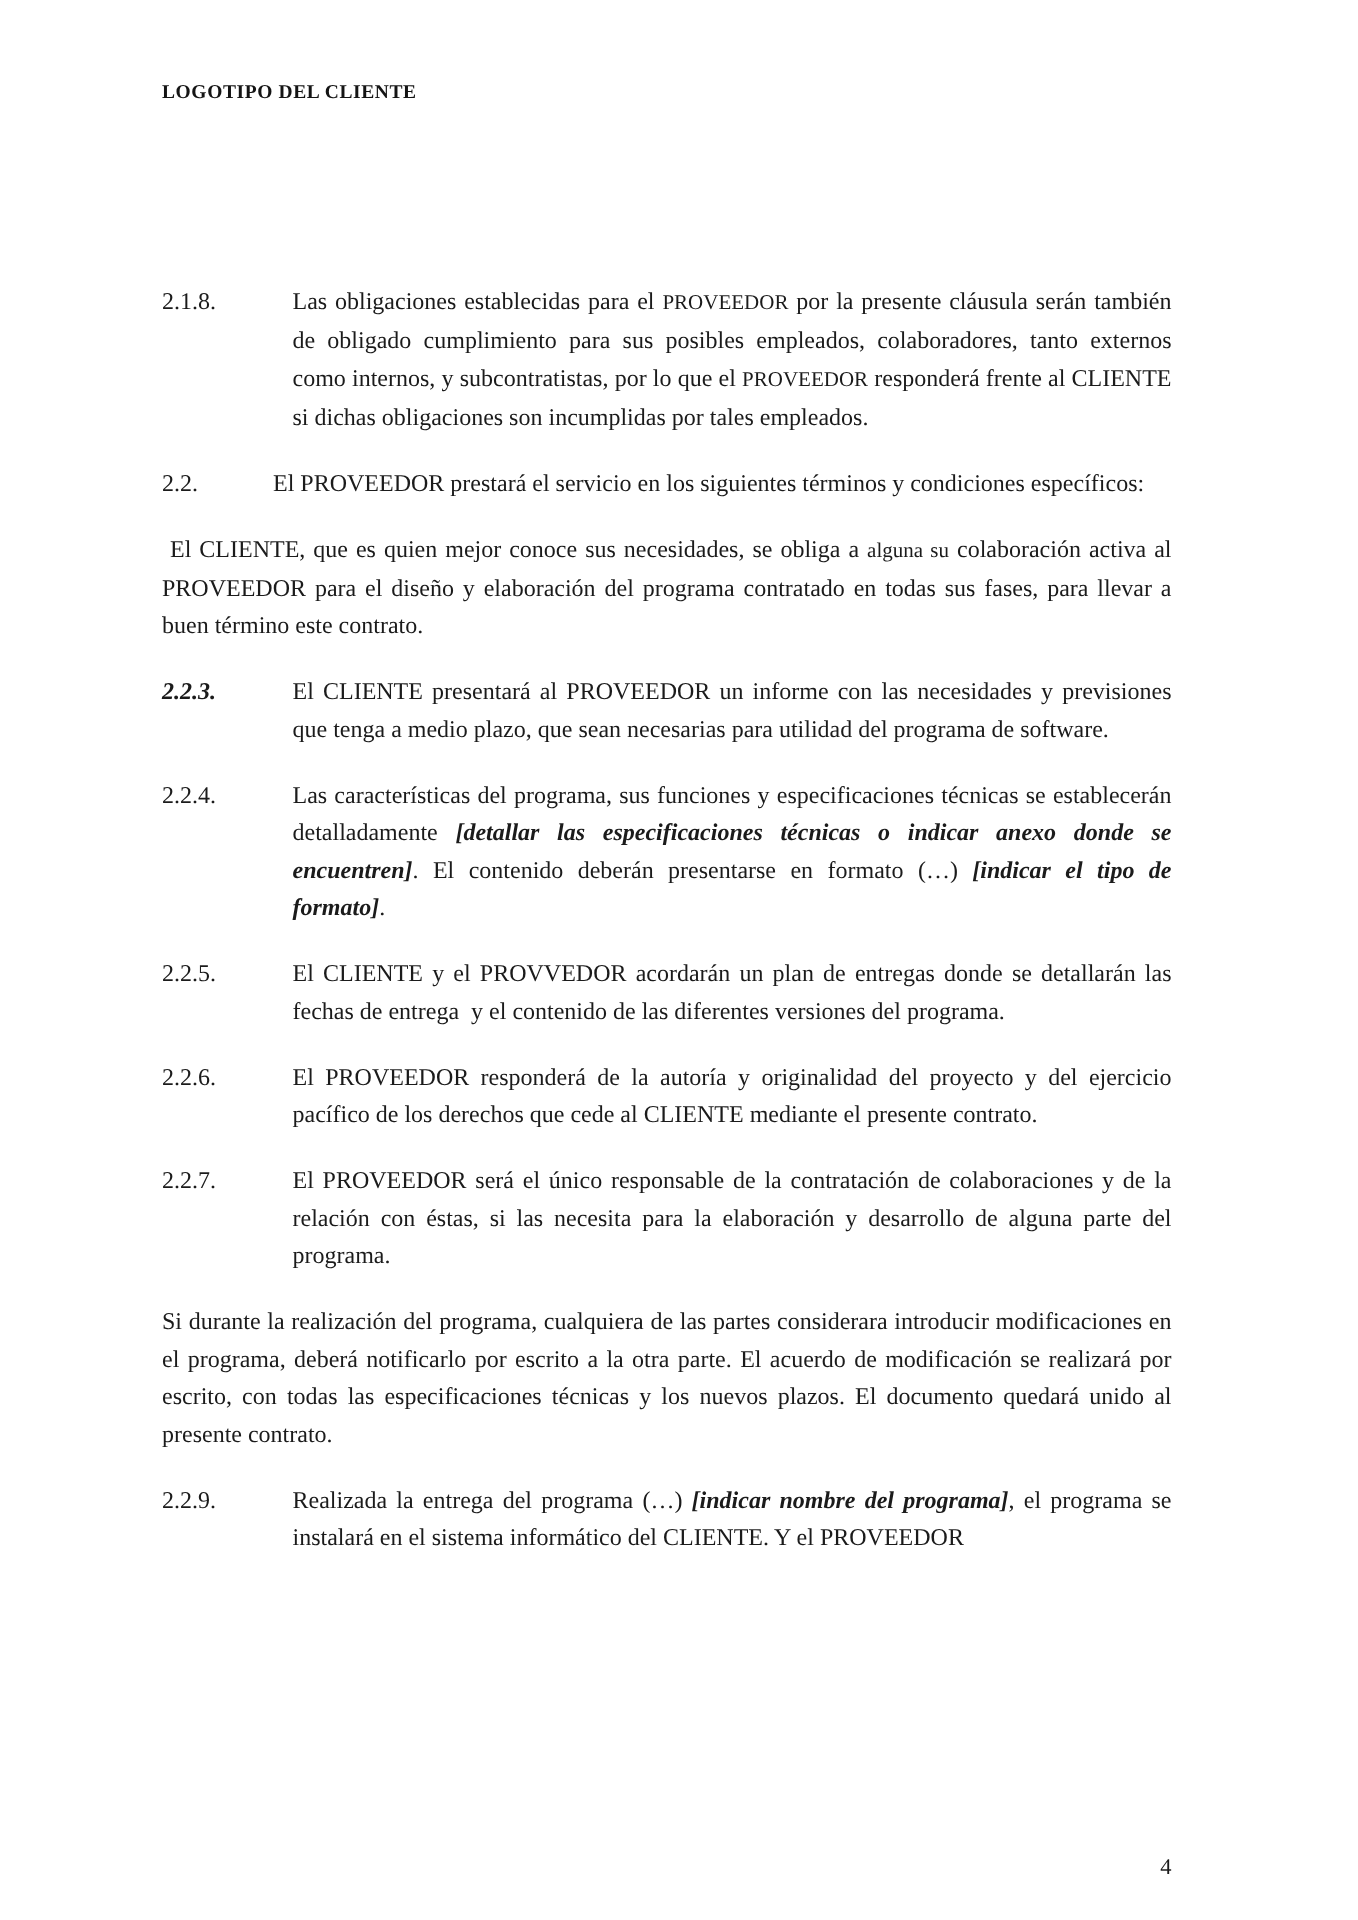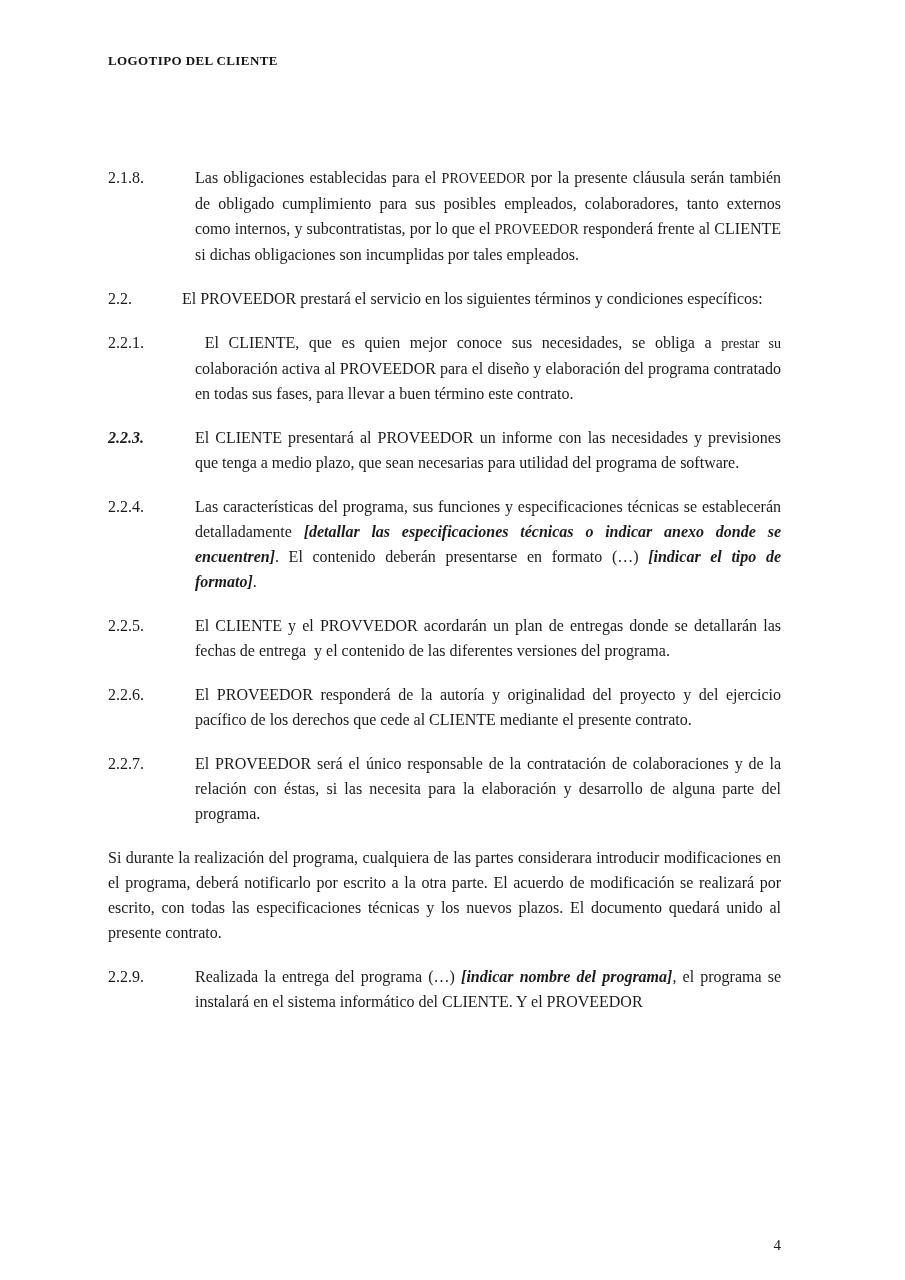--- a/index.html
+++ b/index.html
@@ -18,21 +18,21 @@
     box-sizing: border-box;
     padding: 53px 108px 0 108px;
   }
   .doc-header {
     font-size: 13px;
     font-weight: 600;
     letter-spacing: 0.4px;
     color: #141414;
   }
   .clauses {
-    margin-top: 96px;
+    margin-top: 120px;
   }
   .clause {
     display: flex;
     margin-bottom: 19px;
     font-size: 16px;
     line-height: 25px;
   }
   .clause .num {
     flex: 0 0 87px;
     text-align: left;
@@ -67,22 +67,21 @@
       <div class="num"><span>2.1.8.</span></div>
       <div class="body"><span>Las obligaciones establecidas para el </span><span class="alt">PROVEEDOR</span><span> por la presente cláusula serán también de obligado cumplimiento para sus posibles empleados, colaboradores, tanto externos como internos, y subcontratistas, por lo que el </span><span class="alt">PROVEEDOR</span><span> responderá frente al CLIENTE si dichas obligaciones son incumplidas por tales empleados.</span></div>
     </div>
 
     <div class="clause narrow">
       <div class="num"><span>2.2.</span></div>
       <div class="body"><span>El PROVEEDOR prestará el servicio en los siguientes términos y condiciones específicos:</span></div>
     </div>
 
     <div class="clause">
-      <div class="num"><span>2.2.1.</span></div>
-      <div class="body"><span>&nbsp;El CLIENTE, que es quien mejor conoce sus necesidades, se obliga a </span><span class="alt">prestar su</span><span> colaboración activa al PROVEEDOR para el diseño y elaboración del programa contratado en todas sus fases, para llevar a buen término este contrato.</span></div>
+      <div class="body"><span>&nbsp;El CLIENTE, que es quien mejor conoce sus necesidades, se obliga a </span><span class="alt">alguna su</span><span> colaboración activa al PROVEEDOR para el diseño y elaboración del programa contratado en todas sus fases, para llevar a buen término este contrato.</span></div>
     </div>
 
 
     <div class="clause">
       <div class="num"><span class="italic">2.2.3.</span></div>
       <div class="body"><span>El CLIENTE presentará al PROVEEDOR un informe con las necesidades y previsiones que tenga a medio plazo, que sean necesarias para utilidad del programa de software.</span></div>
     </div>
 
     <div class="clause">
       <div class="num"><span>2.2.4.</span></div>

